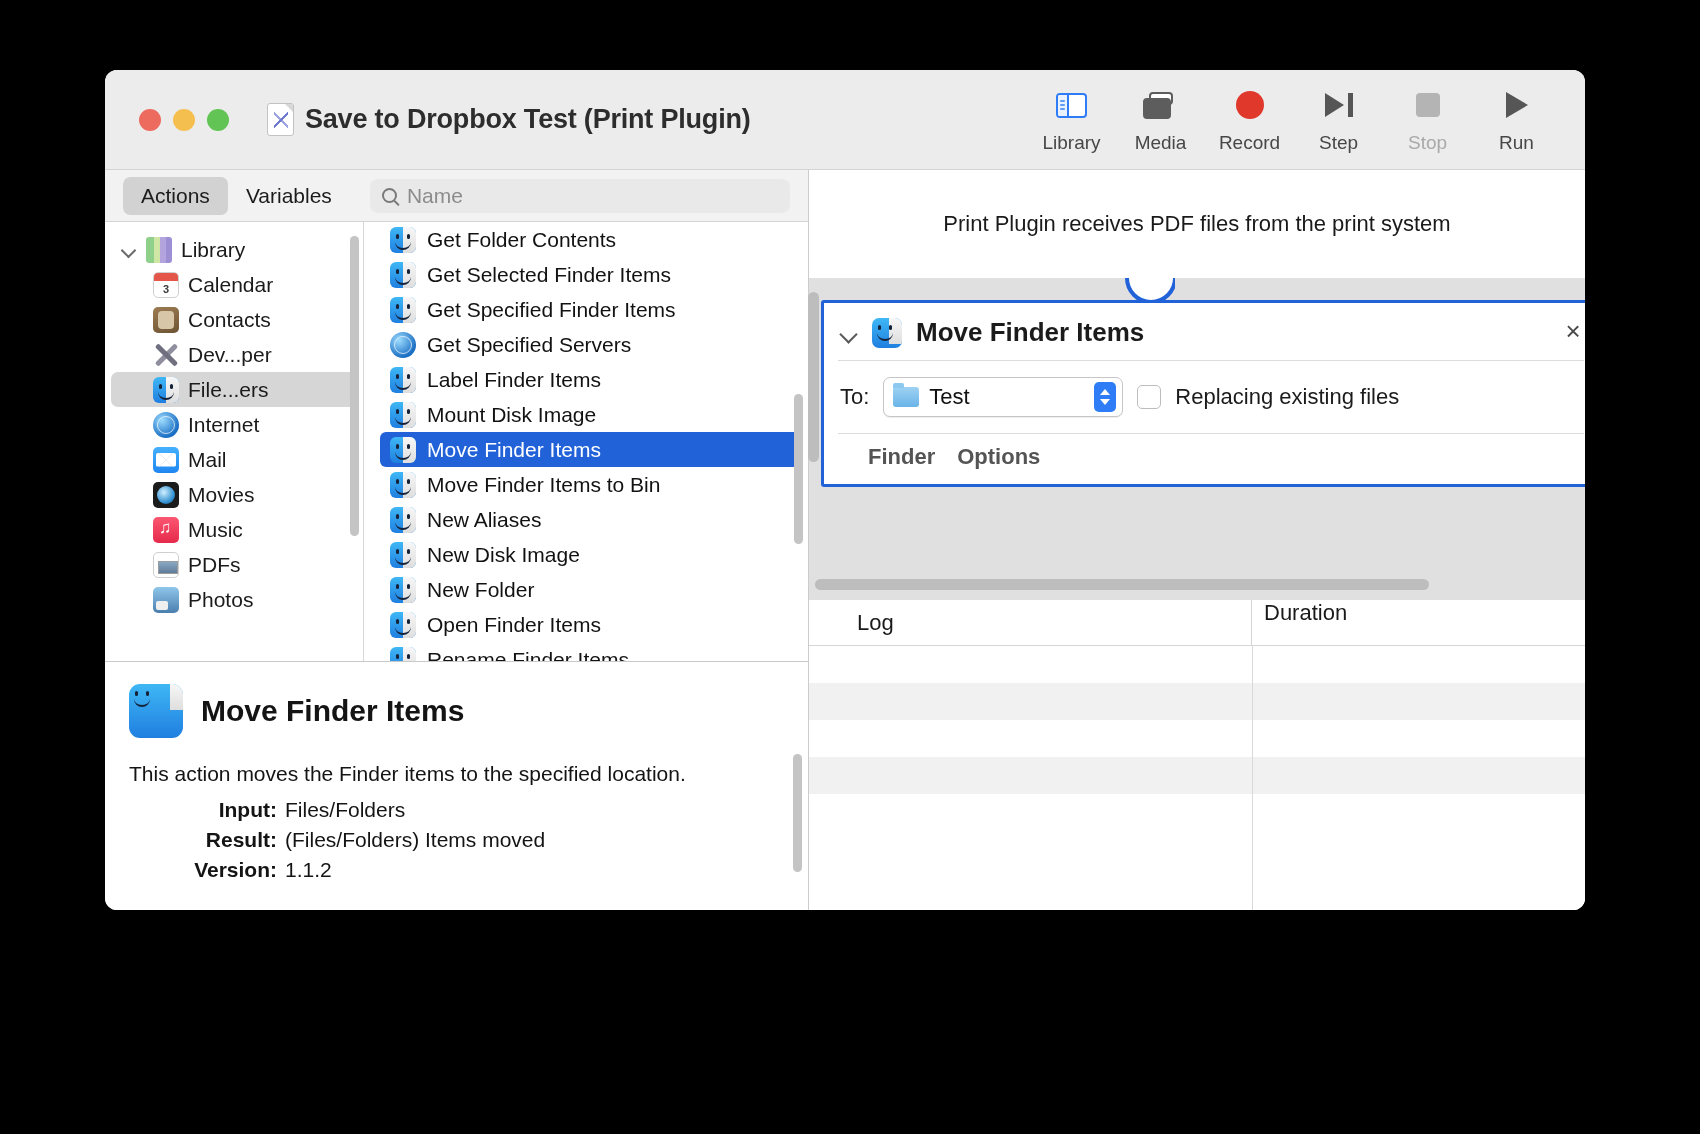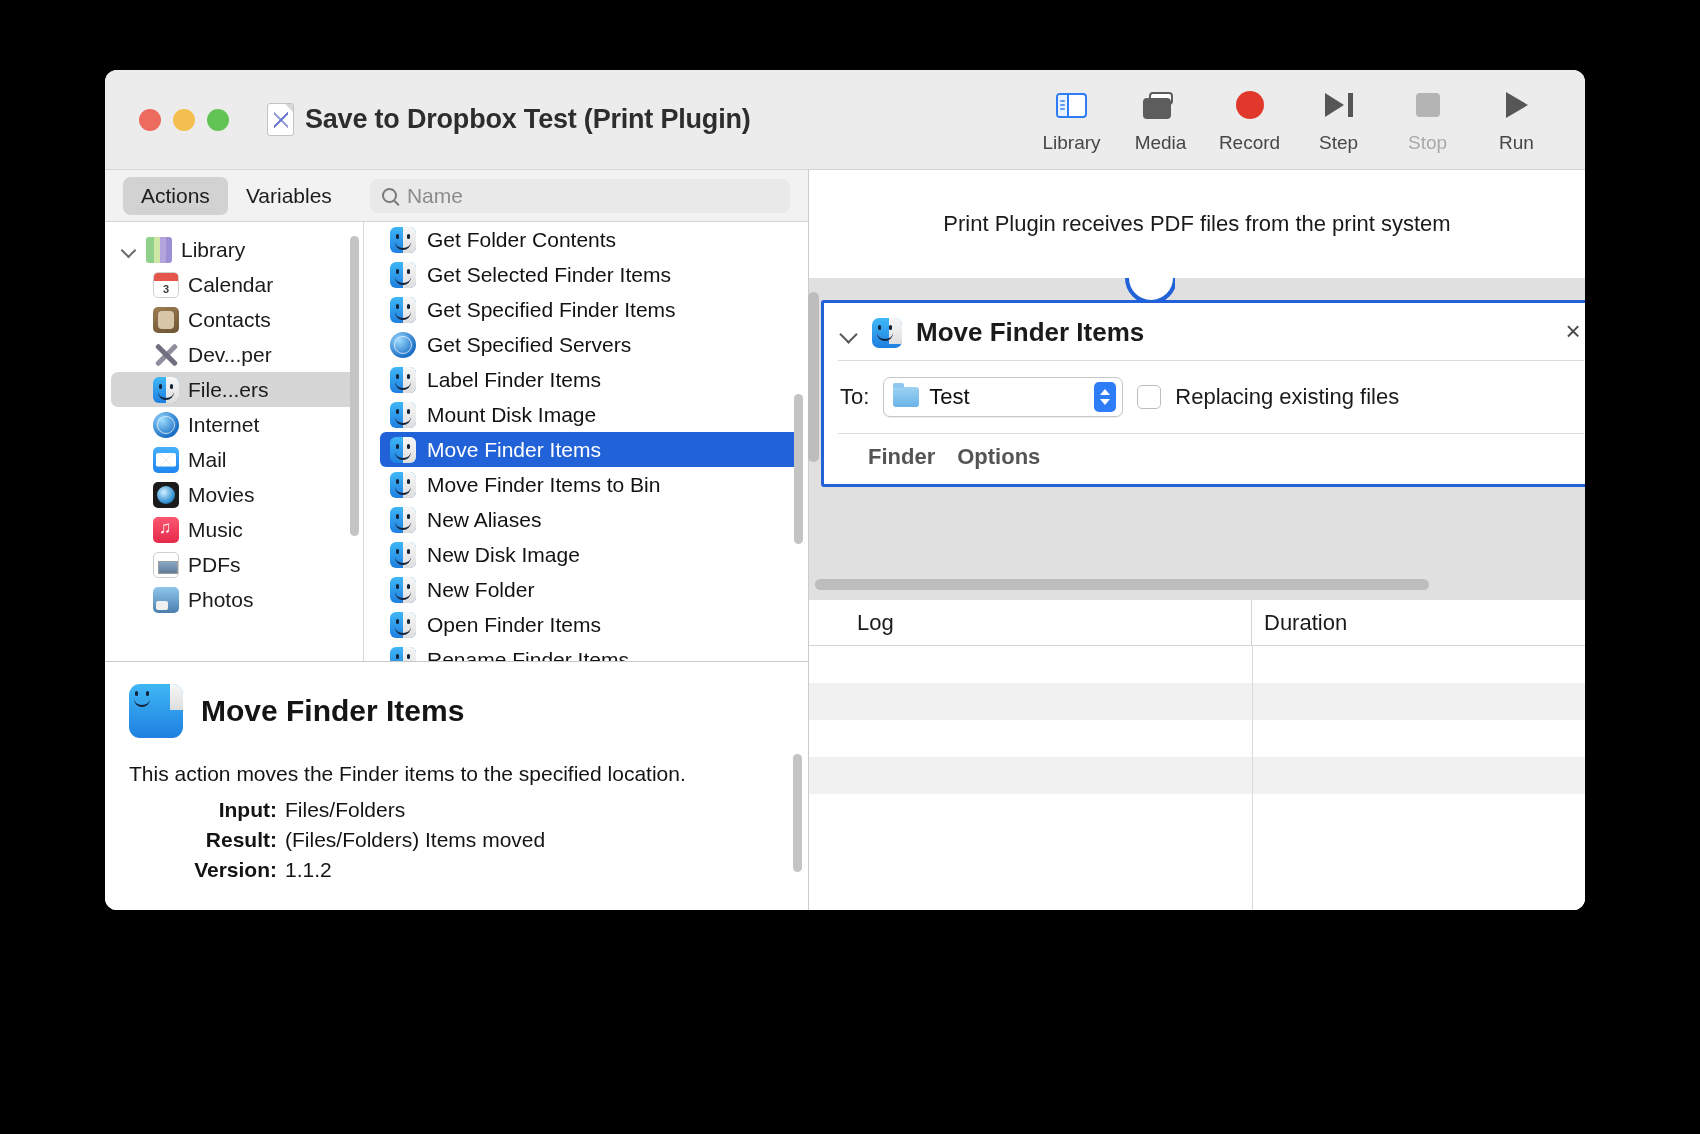--- a/index.html
+++ b/index.html
@@ -398,21 +398,21 @@
     background: #bdbdbd; border-radius: 6px;
   }
 
   
   .logpane { flex: 1; background: #fff; display: flex; flex-direction: column; }
   .log-headrow {
     display: flex; height: 46px; border-bottom: 1px solid #d5d5d5;
     align-items: center;
   }
   .log-col1 { width: 443px; padding-left: 48px; border-right: 1px solid #d5d5d5; height: 100%; display: flex; align-items: center;}
-  .log-col2 { flex: 1; padding-left: 12px; height: 100%; display: flex; align-items: center;}
+  .log-col2 { flex: 1; padding-left: 12px; height: 100%; display: flex; align-items: flex-start;}
   .log-h { font-size: 22px; color: #1a1a1a; }
   .log-rows { flex: 1; position: relative; }
   .log-row { height: 37px; }
   .log-row.alt { background: #f1f1f1; }
   .log-divider {
     position: absolute; left: 443px; top: 0; bottom: 0; width: 1px; background: #d9d9d9;
   }
 </style>
 </head>
 <body>

